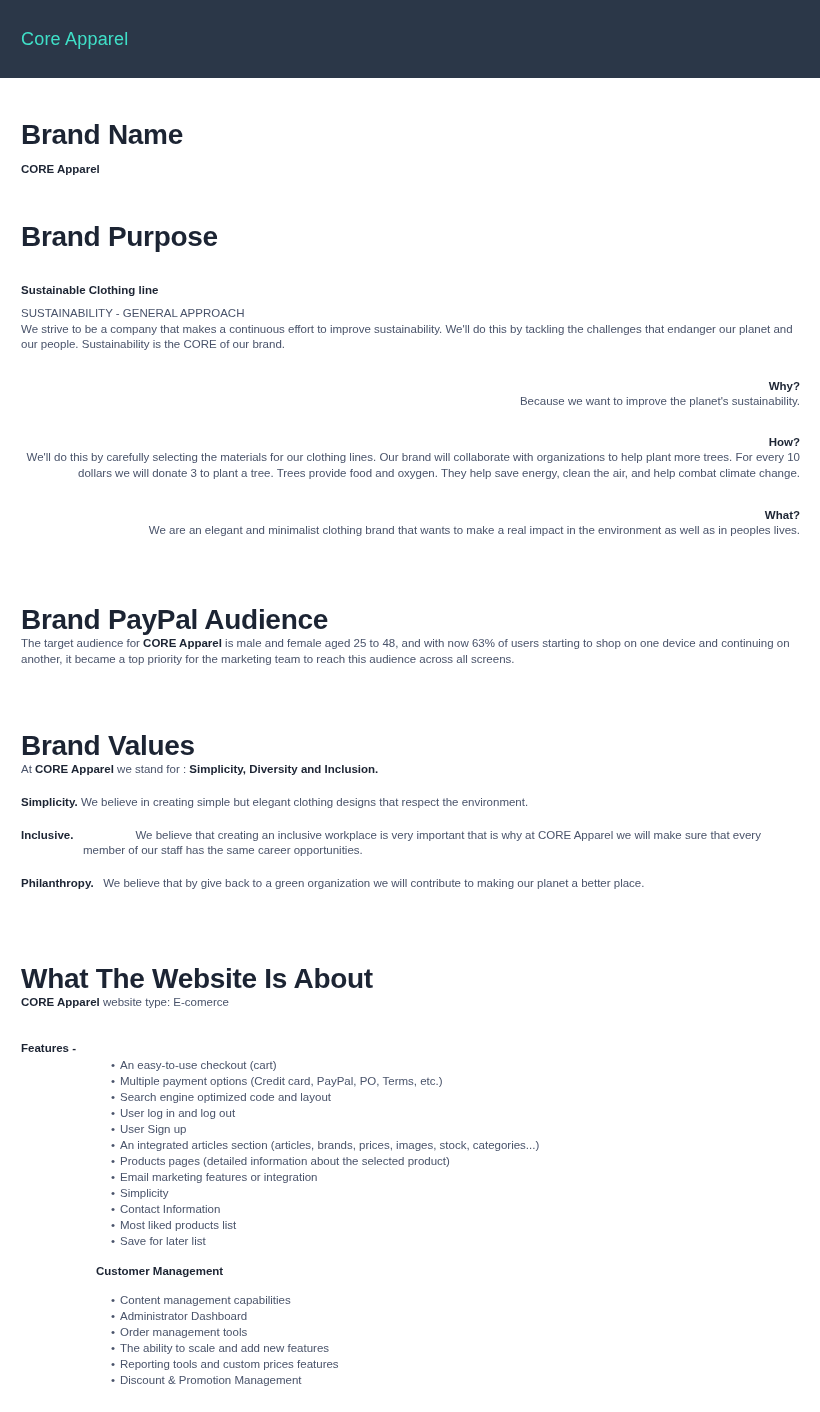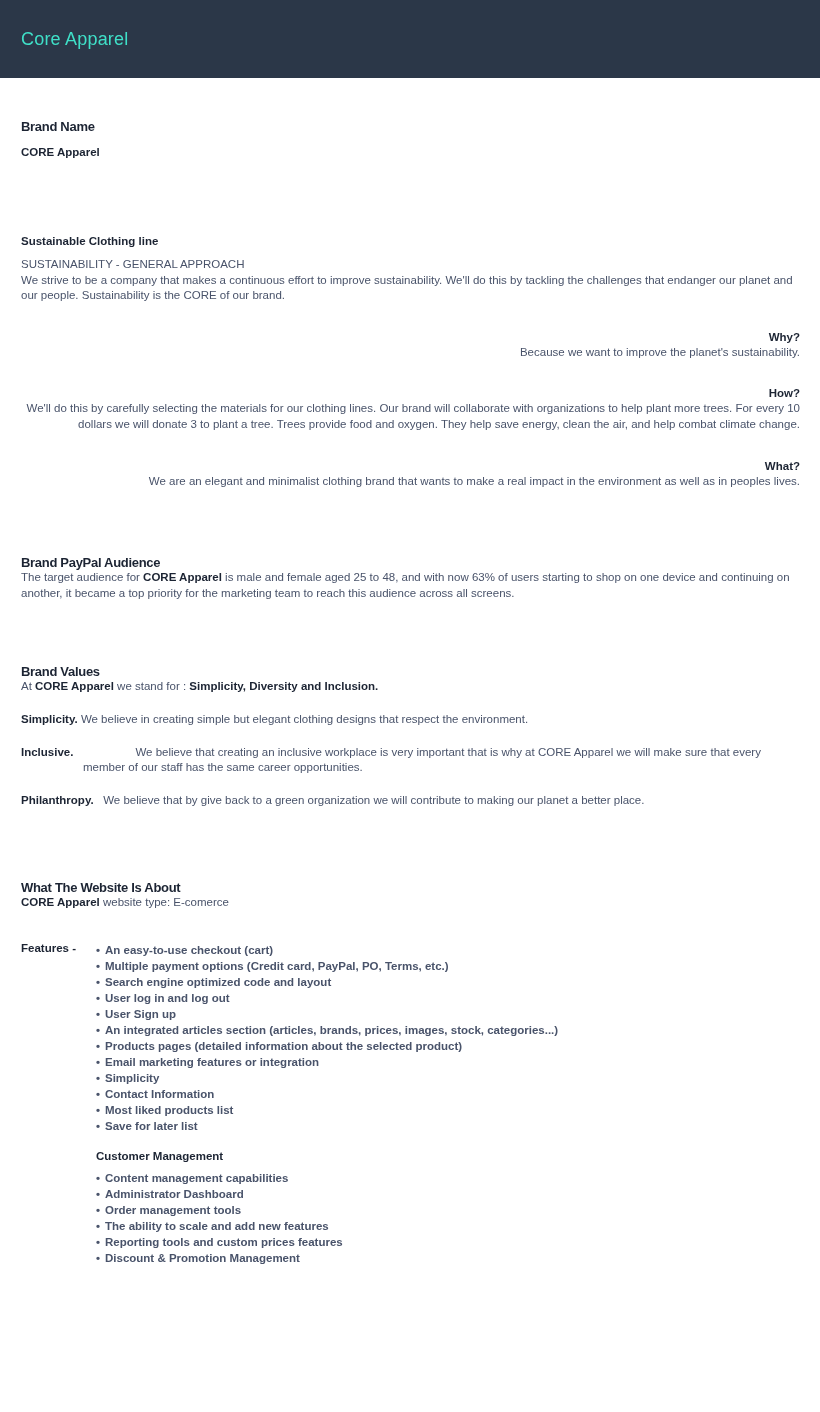--- a/index.html
+++ b/index.html
@@ -32,21 +32,21 @@
     letter-spacing: 0.2px;
   }
 
   
   .page {
     box-sizing: border-box;
     padding: 0 20px 0 21px;
   }
 
   h2.section-title {
-    font-size: 13px;
+    font-size: 28px;
     font-weight: bold;
     color: #1c2433;
     margin: 0;
     letter-spacing: -0.3px;
   }
 
   .lbl {
     font-size: 11.5px;
     font-weight: bold;
     color: #1c2433;
@@ -100,23 +100,22 @@
     width: 75px;
     flex: 0 0 75px;
     font-size: 11.5px;
     font-weight: bold;
     color: #1c2433;
     padding-top: 0px;
   }
   .features-lists { flex: 1 1 auto; }
   ul.bullets {
     list-style: none;
-    margin: 0;
+    margin: 15px;
     padding: 0;
-    font-weight: bold;
   }
   ul.bullets li {
     font-size: 11.5px;
     line-height: 16px;
     color: #49536a;
     position: relative;
     padding-left: 9px;
   }
   ul.bullets li::before {
     content: "\2022";
@@ -140,20 +139,21 @@
   <span class="app-title">Core Apparel</span>
 </div>
 
 <div class="page">
 
   <div class="sp-brandname"></div>
   <h2 class="section-title">Brand Name</h2>
   <div class="lbl brandname-value">CORE Apparel</div>
 
   <div class="sp-purpose"></div>
+  <h2 class="section-title">Brand Purpose</h2>
 
   <div class="lbl purpose-sub">Sustainable Clothing line</div>
 
   <div class="purpose-para">
     <div class="body">SUSTAINABILITY - GENERAL APPROACH</div>
     <div class="body">We strive to be a company that makes a continuous effort to improve sustainability. We'll do this by tackling the challenges that endanger our planet and our people. Sustainability is the CORE of our brand.</div>
   </div>
 
   <div class="qa-block">
     <div class="lbl">Why?</div>

